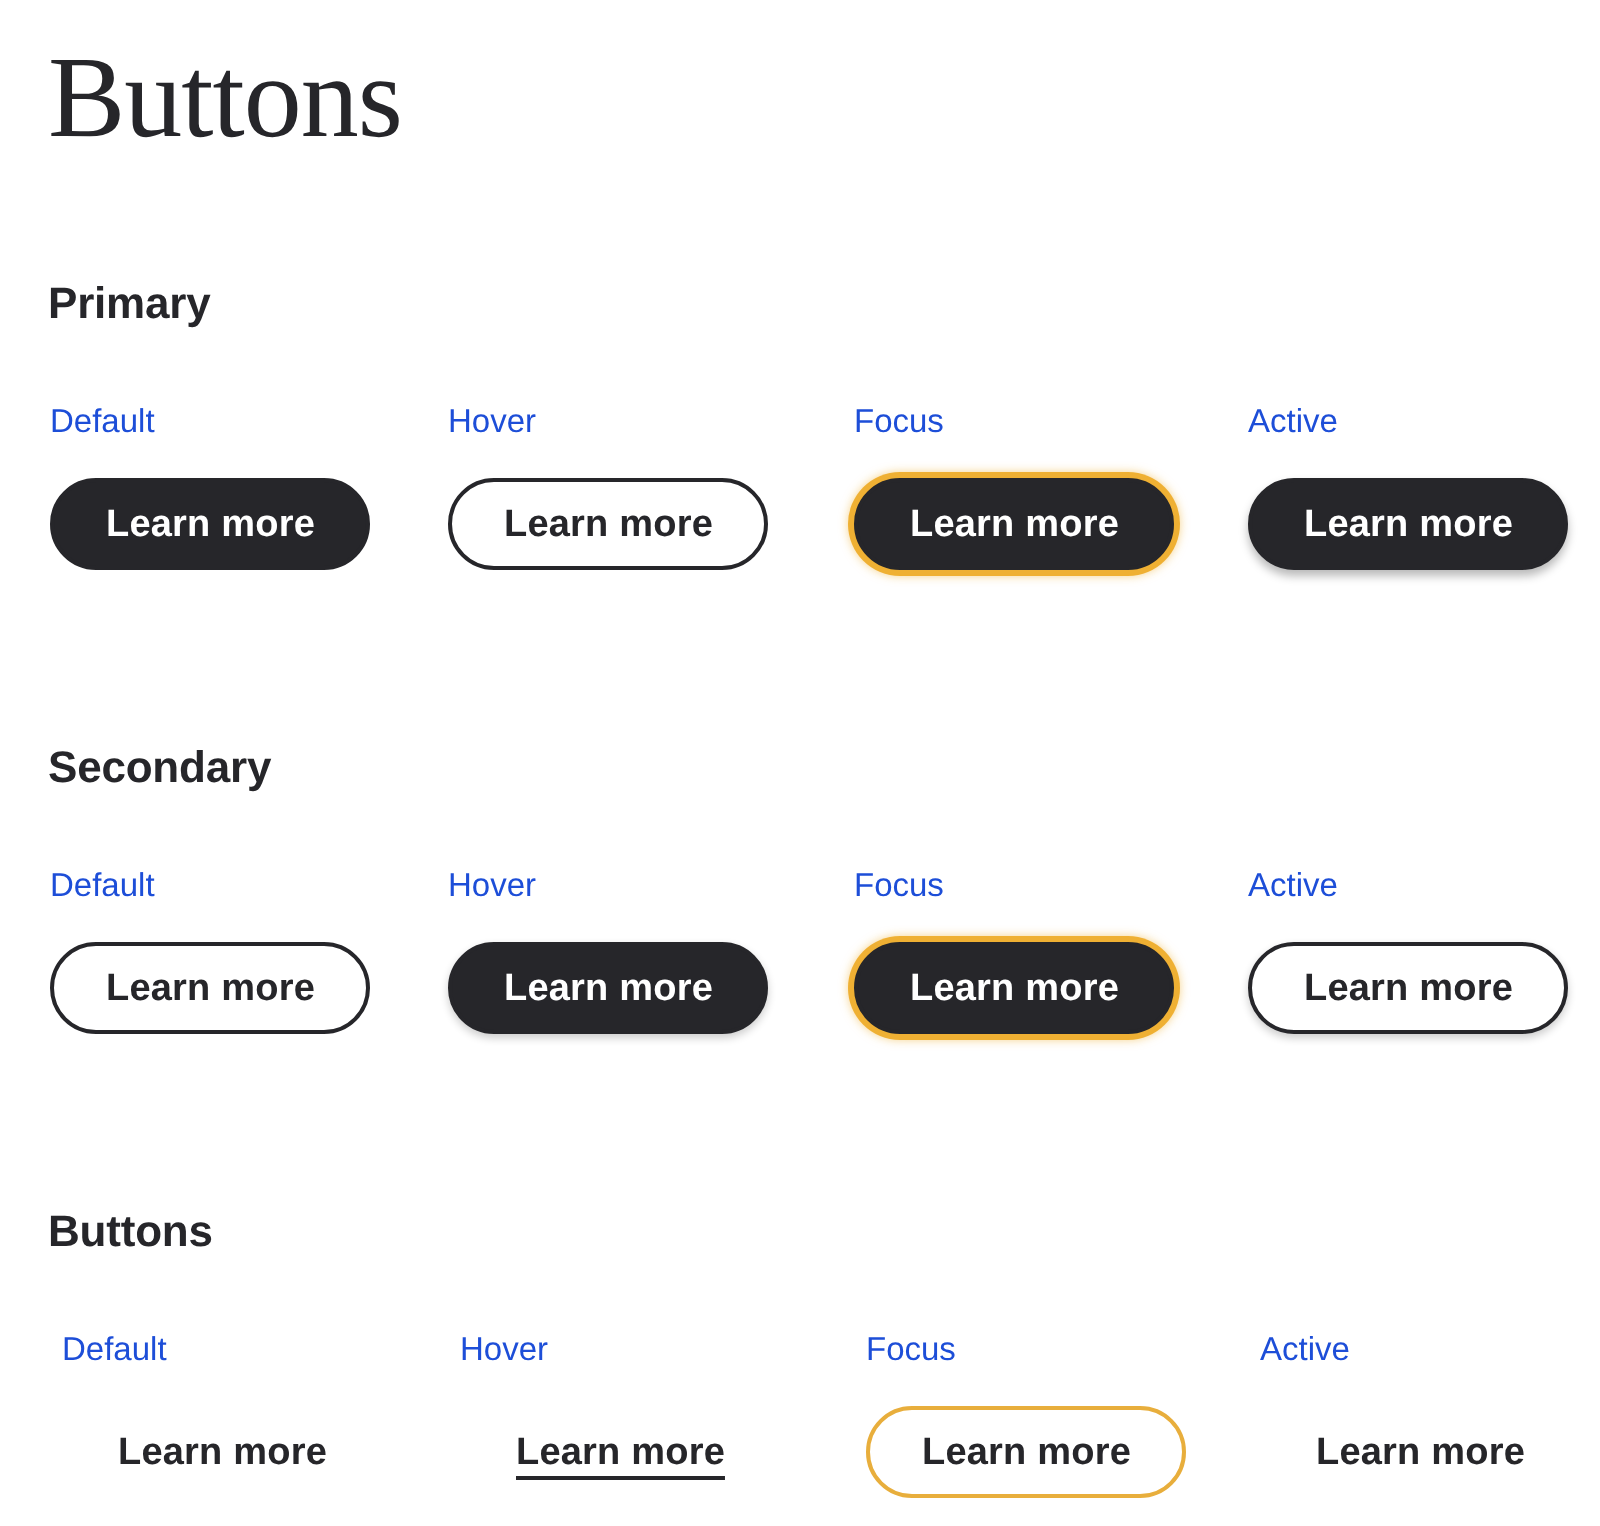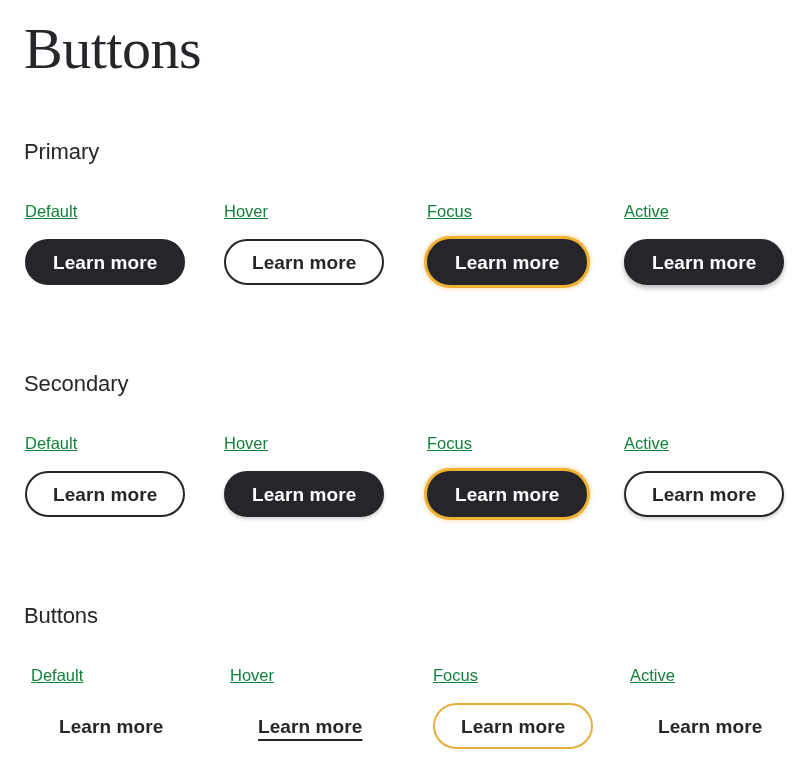--- a/index.html
+++ b/index.html
@@ -47,21 +47,21 @@
   .section-primary   { top: 138px; }
   .section-secondary { top: 370px; }
   .section-tertiary  { top: 602px; }
 
   .section-heading {
     position: absolute;
     left: 24px;
     top: 0;
     margin: 0;
     font-family: "Liberation Sans", sans-serif;
-    font-weight: 400;
+    font-weight: 700;
     font-size: 22px;
     line-height: 28px;
     letter-spacing: -0.1px;
     color: #26262a;
     white-space: nowrap;
   }
 
   
   .states-row {
     position: absolute;
@@ -77,24 +77,23 @@
     padding-left: 25px;
   }
   .section-tertiary .state-col { padding-left: 31px; }
 
   .state-label {
     display: block;
     font-family: "Liberation Sans", sans-serif;
     font-size: 16.5px;
     line-height: 22px;
     font-weight: 400;
-    color: #15803d;
+    color: #1d4ed8;
     white-space: nowrap;
     margin-bottom: 12px;
-    text-decoration: underline;
   }
 
   .btn-slot {
     position: relative;
     height: 56px;
     display: flex;
     align-items: center;
     justify-content: flex-start;
   }
 

